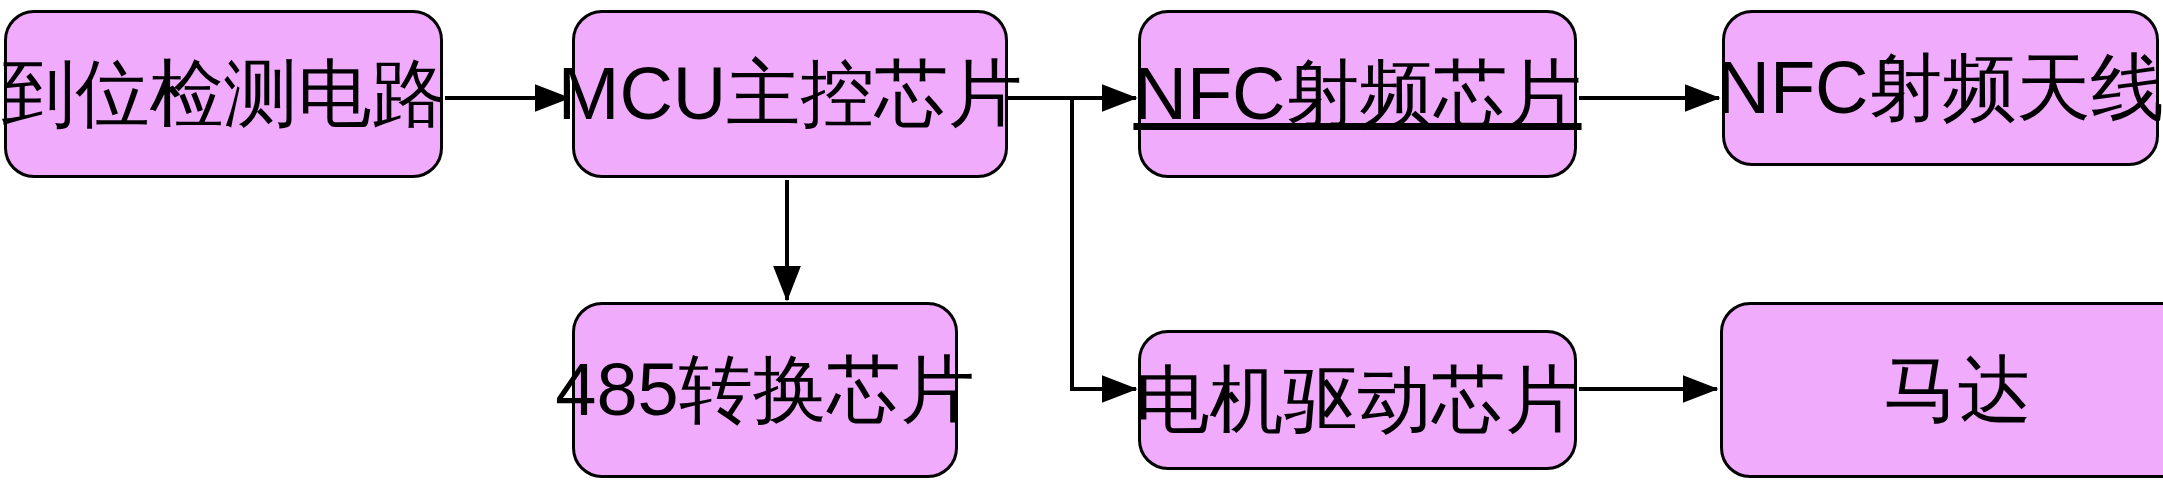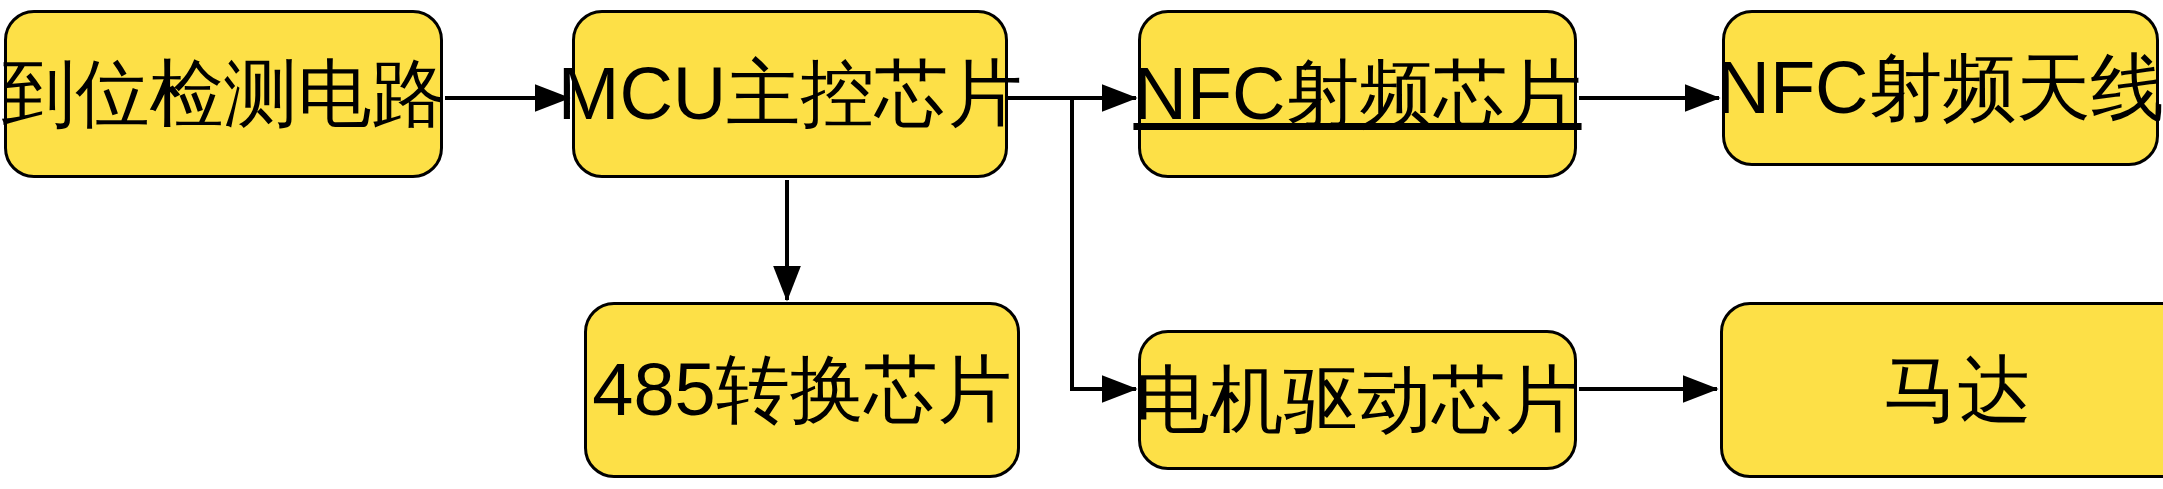--- a/index.html
+++ b/index.html
@@ -15,41 +15,41 @@
     width: 2163px;
     height: 489px;
     background: #ffffff;
     overflow: hidden;
   }
   .node {
     position: absolute;
     box-sizing: border-box;
     border: 3px solid #000000;
     border-radius: 30px;
-    background: #fde047;
+    background: #f0abfc;
     display: flex;
     align-items: center;
     justify-content: center;
     color: #000000;
     font-size: 74px;
     line-height: 1;
     white-space: nowrap;
     letter-spacing: 0px;
     z-index: 2;
   }
   .node-label {
     display: block;
   }
   
   #node-arrival-detect { left: 4px;    top: 10px; width: 439px; height: 168px; }
   #node-mcu           { left: 572px;  top: 10px; width: 436px; height: 168px; }
   #node-nfc-chip      { left: 1138px; top: 10px; width: 439px; height: 168px; text-decoration: underline; }
   #node-nfc-antenna   { left: 1722px; top: 10px; width: 437px; height: 156px; }
   
-  #node-rs485         { left: 572px;  top: 302px; width: 436px; height: 176px; margin-left: 12px; }
+  #node-rs485         { left: 572px;  top: 302px; width: 386px; height: 176px; }
   #node-motor-driver  { left: 1138px; top: 302px; width: 439px; height: 140px; margin-top: 28px; }
   #node-motor         { left: 1720px; top: 302px; width: 475px; height: 176px; }
 
   #connector-layer {
     position: absolute;
     left: 0;
     top: 0;
     width: 2163px;
     height: 489px;
     z-index: 1;

